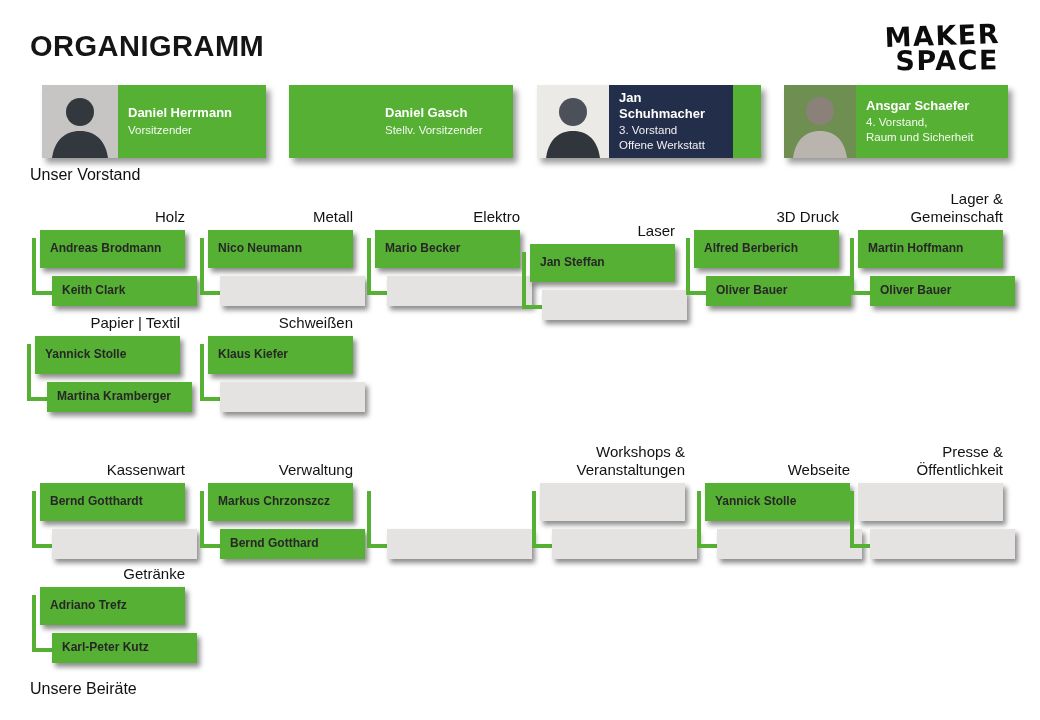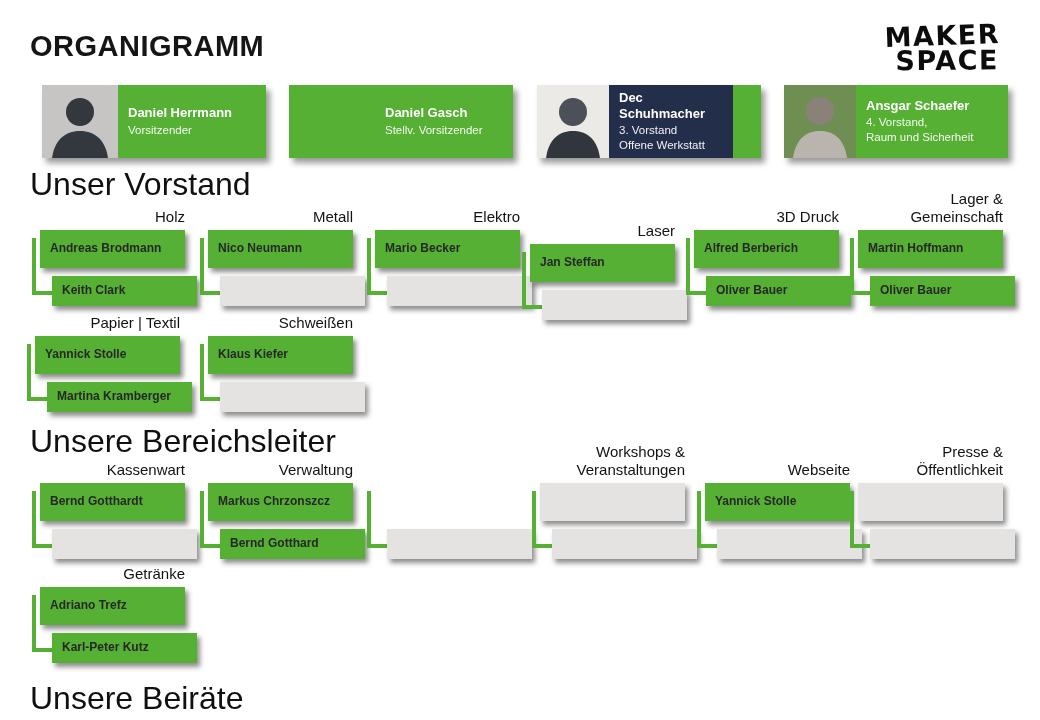--- a/index.html
+++ b/index.html
@@ -34,21 +34,21 @@
     display:flex; flex-direction:column; justify-content:center;
     padding:0 10px; gap:2px; box-sizing:border-box;
   }
   .card-text.navy { background:var(--navy,#232e4a); width:124px; flex:0 0 auto; }
   .card-2 .card-text { margin-left:86px; }
   .card-name { color:#ffffff; font-weight:bold; font-size:13px; line-height:1.2; }
   .card-role { color:rgba(255,255,255,0.93); font-size:11.5px; line-height:1.3; white-space:pre-line; }
 
   
   .section-heading {
-    position:absolute; left:30px; font-size:32px; font-weight:400; color:#101010;
+    position:absolute; left:30px; font-size:16px; font-weight:400; color:#101010;
   }
   .h-vorstand { top:166px; }
   .h-bereichsleiter { top:423px; }
   .h-beiraete { top:680px; }
 
   
   .group { position:absolute; width:160px; height:76px; }
   .dept-label {
     position:absolute; bottom:100%; margin-bottom:4px; right:5px; width:210px;
     text-align:right; font-size:15px; color:#121212; line-height:1.2;
@@ -105,21 +105,21 @@
 
   <div class="card card-3" style="left:537px;">
     <div class="photo narrow">
       <svg viewBox="0 0 72 73" preserveAspectRatio="none">
         <rect width="72" height="73" fill="#eceae6"></rect>
         <circle cx="36" cy="27" r="14" fill="#4c5058"></circle>
         <path d="M9 73 C12 52 24 46 36 46 C48 46 60 52 63 73 Z" fill="#31353c"></path>
       </svg>
     </div>
     <div class="card-text navy">
-      <div class="card-name">Dec Schuhmacher</div>
+      <div class="card-name">Jan Schuhmacher</div>
       <div class="card-role">3. Vorstand
 Offene Werkstatt</div>
     </div>
   </div>
 
   <div class="card card-4" style="left:784px;">
     <div class="photo narrow">
       <svg viewBox="0 0 72 73" preserveAspectRatio="none">
         <rect width="72" height="73" fill="#6f8f52"></rect>
         <circle cx="36" cy="26" r="14" fill="#8a8178"></circle>
@@ -127,21 +127,20 @@
       </svg>
     </div>
     <div class="card-text">
       <div class="card-name">Ansgar Schaefer</div>
       <div class="card-role">4. Vorstand,
 Raum und Sicherheit</div>
     </div>
   </div>
 
   <div class="section-heading h-vorstand">Unser Vorstand</div>
-  <div class="section-heading h-bereichsleiter">Unsere Bereichsleiter</div>
   <div class="section-heading h-beiraete">Unsere Beiräte</div>
 
   <div class="group" style="left:30px;top:230px;">
     <div class="dept-label">Holz</div>
     <div class="connector"></div>
     <div class="box b1">Andreas Brodmann</div>
     <div class="box b2">Keith Clark</div>
   </div>
 
   <div class="group" style="left:198px;top:230px;">

